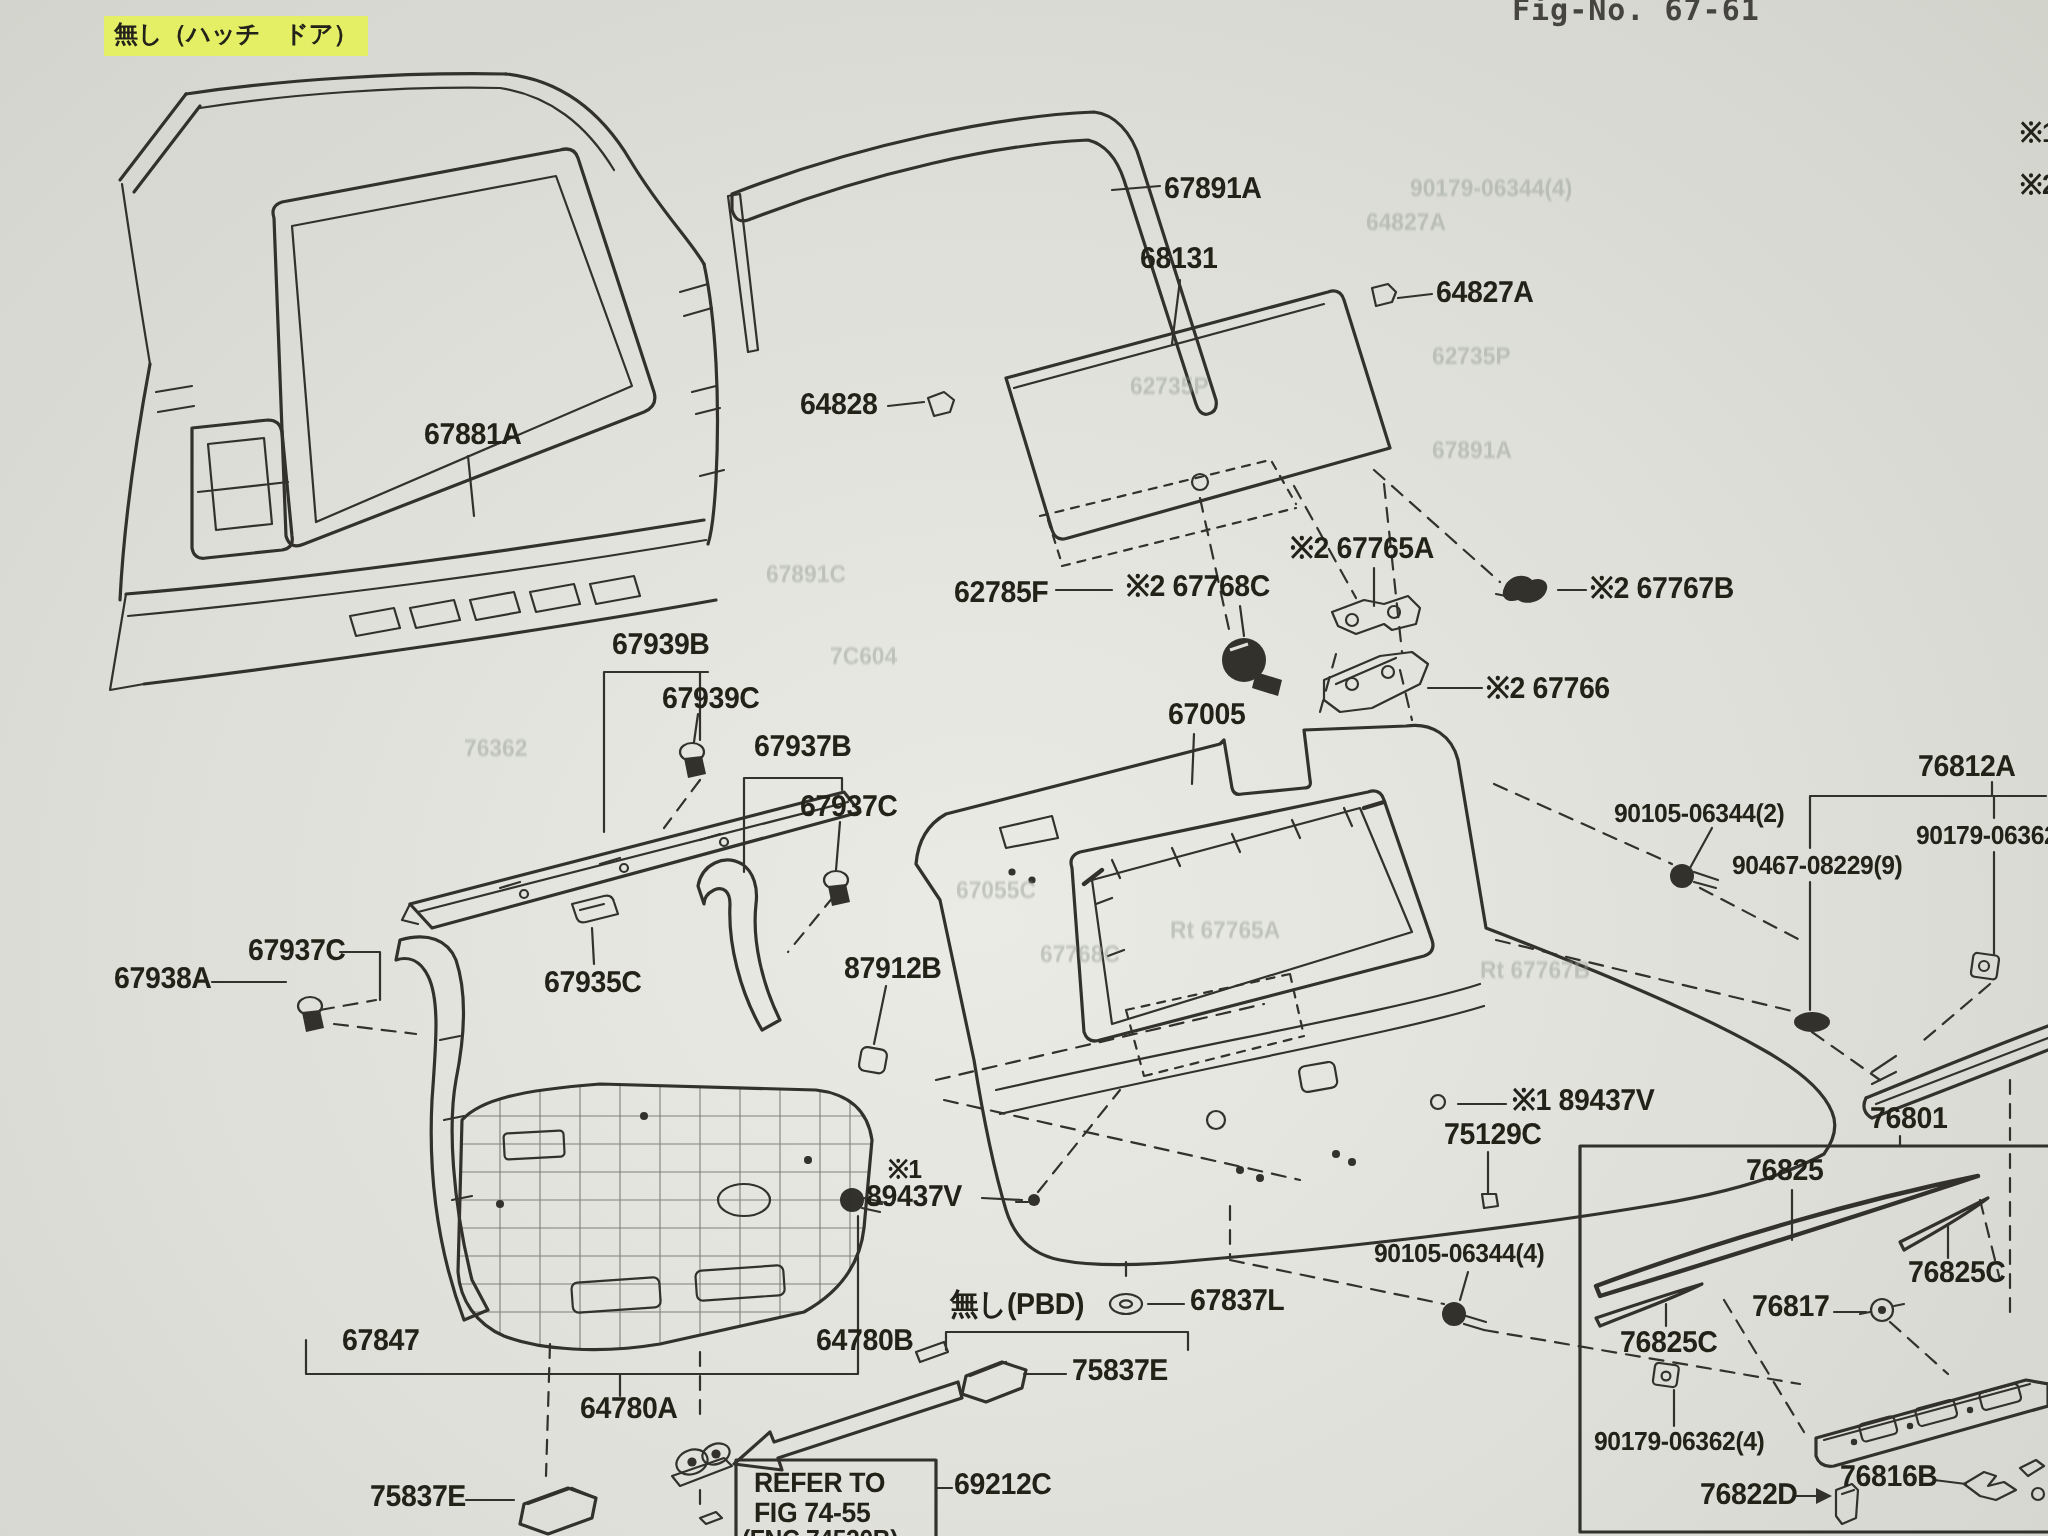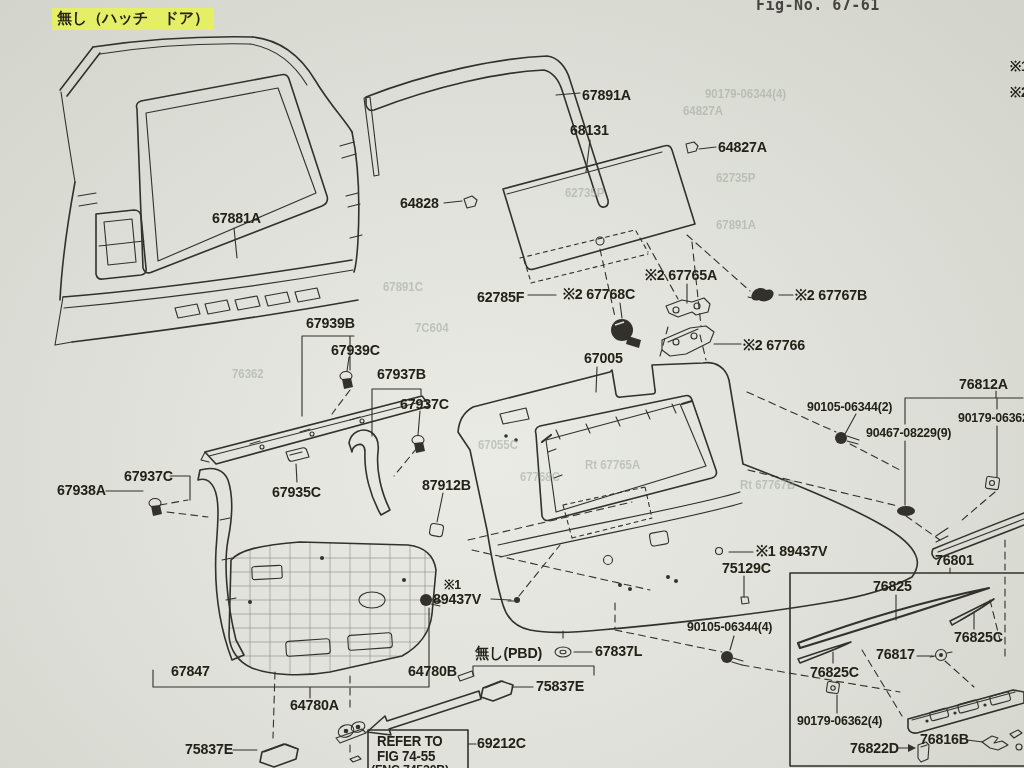--- a/index.html
+++ b/index.html
@@ -23,21 +23,21 @@
     position:absolute;font-weight:bold;color:var(--label-ink,#232219);
     white-space:nowrap;line-height:1.05;letter-spacing:-.2px;
     transform:scaleX(.95);transform-origin:0 0;
   }
   .ghost{
     position:absolute;font-weight:bold;color:var(--ghost-ink,#99a094);
     white-space:nowrap;opacity:.5;filter:blur(.4px);
     transform:scaleX(.95);transform-origin:0 0;
   }
   .note{
-    position:absolute;left:52px;top:8px;font-weight:bold;font-size:15px;
+    position:absolute;left:52px;top:8px;font-weight:bold;font-size:12px;
     color:#23221a;background:var(--hl,#e4ef65);padding:1px 5px 2px 5px;
   }
   .figno{
     position:absolute;left:756px;top:-4px;font-weight:bold;font-size:15px;
     font-family:"DejaVu Sans Mono", monospace;color:#45443f;letter-spacing:.5px;
     white-space:nowrap;
   }
 </style>
 </head>
 <body style="--ink: #32312c; --label-ink: #232219; --ghost-ink: #99a094; --hl: #e4ef65;">

